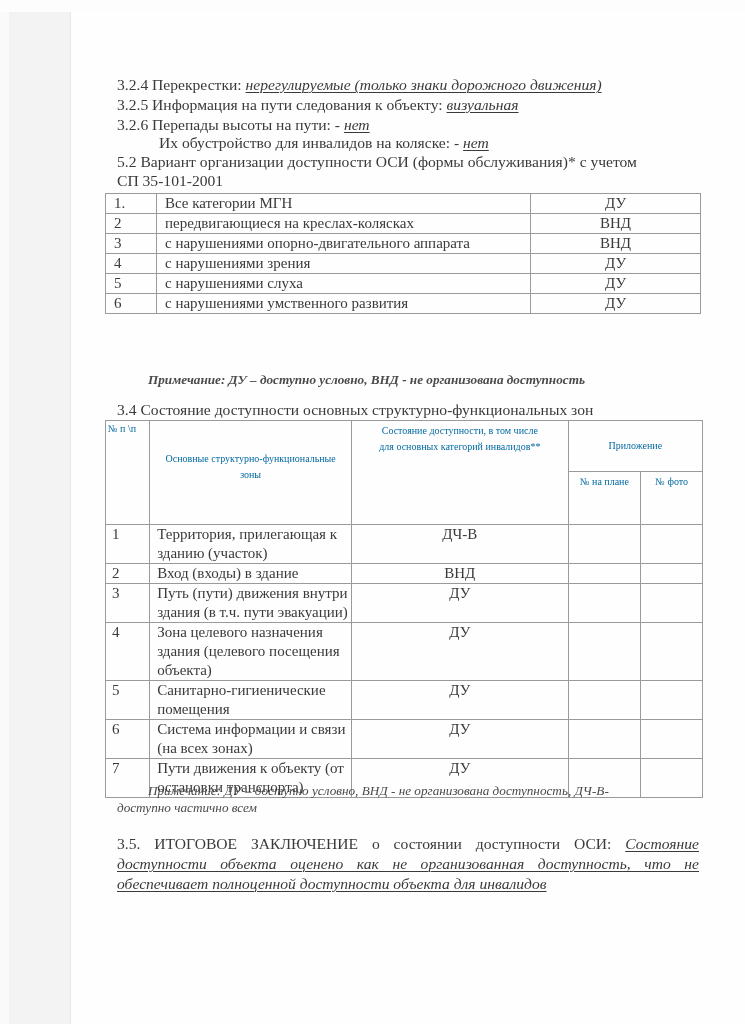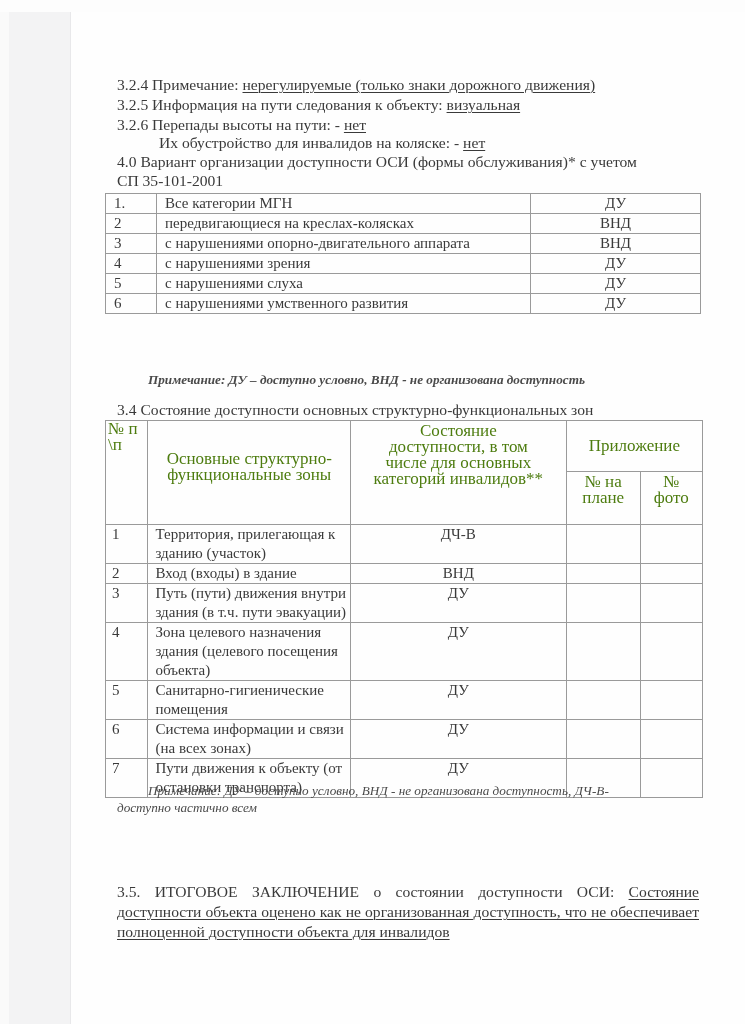--- a/index.html
+++ b/index.html
@@ -7,66 +7,66 @@
       width: 745px; height: 1024px; position: relative; overflow: hidden;
       background: #fdfdfd;
       font-family: "Liberation Serif", serif;
       color: #3a3a3a;
     }
     .scan-edge-1 { position: absolute; left: 0; top: 12px; width: 9px; height: 1012px; background: #fafafa; }
     .scan-edge-2 { position: absolute; left: 9px; top: 12px; width: 61px; height: 1012px; background: #f3f3f4; border-right: 1px solid #e8e8ea; }
     .page { position: absolute; left: 71px; top: 12px; width: 674px; height: 1012px; background: #fefefe; }
 
     .line { position: absolute; left: 117px; font-size: 15.6px; line-height: 18px; white-space: nowrap; }
-    .u { text-decoration: underline; text-decoration-thickness: 1px; text-underline-offset: 2px; }
+    .u { text-decoration: underline; text-decoration-thickness: 1px; text-underline-offset: 2px; font-style: italic; }
 
     table { position: absolute; border-collapse: collapse; }
     td, th { border: 1px solid #9a9a9a; padding: 0; font-weight: normal; vertical-align: top; }
     .t1 { left: 105px; top: 193px; width: 596px; }
     .t1 td { font-size: 15px; line-height: 18px; height: 19px; }
     .t1 .hdr { font-size: 12.5px; line-height: 16px; color: #555; text-align: center; height: 50px; }
     .t1 .num { width: 42px; padding-left: 8px; }
     .t1 .cat { width: 365px; padding-left: 8px; }
     .t1 .val { text-align: center; }
     .t1 .ital { font-style: italic; font-size: 14px; color: #555; }
 
     .t2 { left: 105px; top: 420px; width: 598px; }
     .t2 td { font-size: 15px; line-height: 19px; }
-    .t2 .hdr { font-size: 17px; line-height: 16px; color: #4d7c0f; text-align: center; }
+    .t2 .hdr { font-size: 10px; line-height: 16px; color: #0369a1; text-align: center; }
     .t2 .num { width: 44px; padding-left: 6px; }
     .t2 .zone { width: 208px; padding-left: 7px; }
     .t2 .st { width: 198px; text-align: center; }
     .t2 .plan { width: 68px; text-align: center; }
     .t2 .foto { width: 60px; text-align: center; }
     .t2 .r2 { height: 39px; }
     .t2 .r1 { height: 19px; }
 
     .note { position: absolute; font-style: italic; font-size: 13.2px; line-height: 16px; color: #4a4a4a; white-space: nowrap; }
-    .concl { position: absolute; left: 117px; top: 882px; width: 582px; font-size: 15.6px; line-height: 20px; text-align: justify; }
+    .concl { position: absolute; left: 117px; top: 834px; width: 582px; font-size: 15.6px; line-height: 20px; text-align: justify; }
   </style>
 </head>
 <body>
 
 <div class="scan-edge-1"></div>
 <div class="scan-edge-2"></div>
 <div class="page"></div>
 
 <div class="line" style="top:76px;">
-  <span>3.2.4 Примечание: </span><span class="u">нерегулируемые  (только знаки дорожного движения)</span>
+  <span>3.2.4 Перекрестки: </span><span class="u">нерегулируемые  (только знаки дорожного движения)</span>
 </div>
 <div class="line" style="top:96px;">
   <span>3.2.5 Информация на пути следования к объекту:  </span><span class="u">визуальная</span>
 </div>
 <div class="line" style="top:116px;">
   <span>3.2.6 Перепады высоты на пути: - </span><span class="u">нет</span>
 </div>
 <div class="line" style="top:134px; left:148px;margin-left:11px;">
   <span>Их обустройство для инвалидов на коляске: -  </span><span class="u">нет</span>
 </div>
-<div class="line" style="top:153px;">4.0 Вариант организации доступности ОСИ (формы обслуживания)* с учетом</div>
+<div class="line" style="top:153px;">5.2 Вариант организации доступности ОСИ (формы обслуживания)* с учетом</div>
 <div class="line" style="top:172px;">СП 35-101-2001</div>
 
 <table class="t1">
   <tbody>
   <tr>
     <td class="num">1.</td>
     <td class="cat">Все категории МГН</td>
     <td class="val">ДУ</td>
   </tr>
   <tr>

